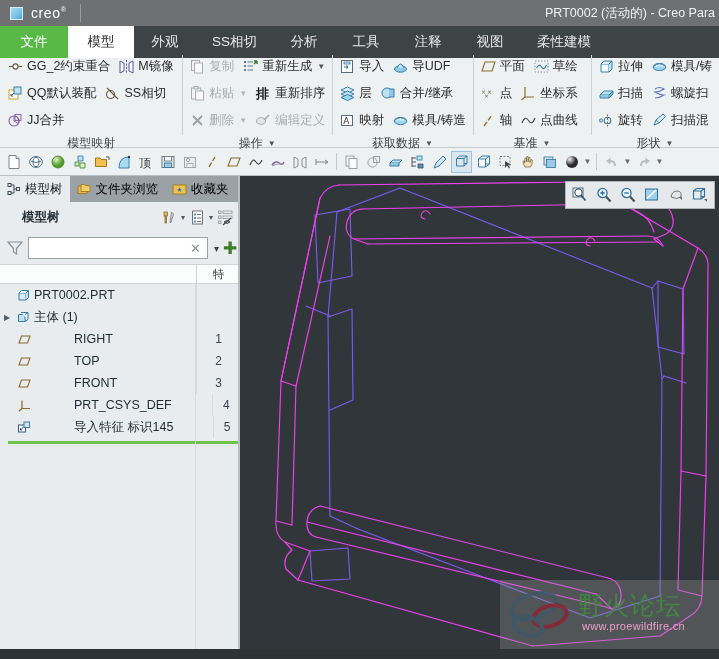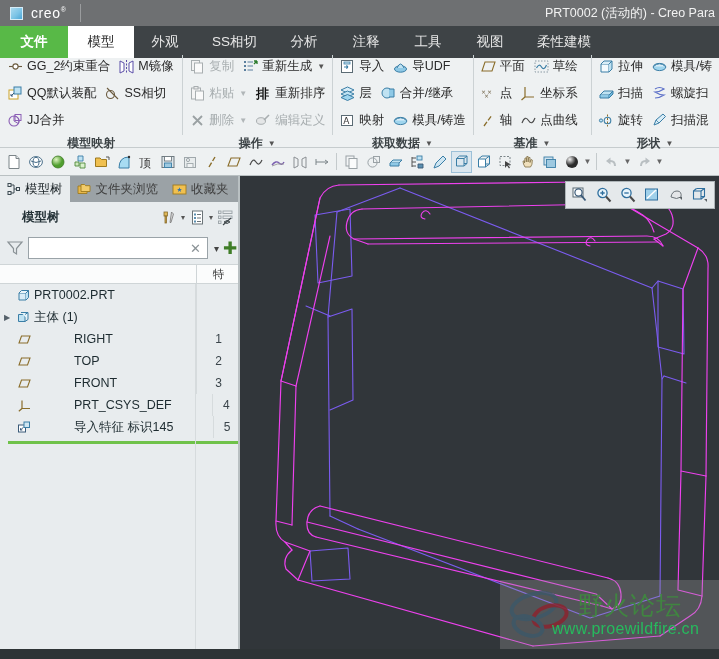--- a/index.html
+++ b/index.html
@@ -39,21 +39,21 @@
   
   .tabbar {
     height: 32px; background: #3e4346;
     display: flex; align-items: stretch;
   }
   .tab {
     display: flex; align-items: center; justify-content: center;
     color: #e8e8e8; font-size: 13.5px;
     padding: 0 16px; min-width: 62px; cursor: default;
   }
-  .tab.file { background: #58b947; color:#fff; font-weight: 700; min-width: 68px; }
+  .tab.file { background: #58b947; color:#fff; font-weight: 400; min-width: 68px; }
   .tab.active { background: #ffffff; color: #2b2b2b; min-width: 66px;}
 
   
   .ribbon {
     height: 90px; background: #eef1f2;
     display: flex; align-items: center;
     border-bottom: 1px solid #c6ccce;
     position: relative;
   }
   .rgroup {
@@ -71,21 +71,21 @@
     display: flex; align-items: center; gap: 3px;
     font-size: 12.5px; color: #2a2a2a; padding: 1px 3px;
     white-space: nowrap; cursor: default; height: 24px;
   }
   .ritem.disabled { color: #a8aeb0; }
   .ritem .lbl { line-height: 1; }
   .caret { font-size: 8px; color: #555; padding-left: 2px; }
   .ritem.disabled .caret { color: #b0b6b8; }
   .gname {
     text-align: center; font-size: 12px; color: #3c4346;
-    padding: 1px 0 3px 0; display:flex; align-items:center; justify-content:center; gap:3px;font-weight:bold;
+    padding: 1px 0 3px 0; display:flex; align-items:center; justify-content:center; gap:3px;
   }
   .ico { width: 17px; height: 17px; display: inline-block; position: relative; flex: none; }
   .ico svg { display:block; }
 
   
   .qtoolbar {
     height: 28px; background: #eef1f2;
     display: flex; align-items: center; gap: 1px; padding: 0 3px;
     border-bottom: 1px solid #b9c0c2;
   }
@@ -98,21 +98,21 @@
   .qcaret { font-size: 8px; color: #666; width: 9px; text-align:center;}
 
   
   .main { display: flex; height: 473px; }
 
   
   .leftpanel { width: 240px; background: #e8ecee; display: flex; flex-direction: column; position: relative;}
   .navtabs { height: 26px; display: flex; background: #9ba2a6; align-items: stretch; }
   .navtab {
     display: flex; align-items: center; gap: 4px; padding: 0 7px;
-    font-size: 12.5px; color: #404040; cursor: default;
+    font-size: 12.5px; color: #000000; cursor: default;
   }
   .navtab.active { background: #e8ecee; color: #20282c; }
 
   .treehdr {
     height: 30px; display: flex; align-items: center; gap: 4px;
     padding: 0 6px 0 22px; background: #e8ecee;
   }
   .treehdr .htitle { font-size: 12.5px; color: #253338; font-weight: bold; flex:1; }
   .hbtn { display:flex; align-items:center; gap:1px; cursor: default; }
 
@@ -179,22 +179,22 @@
     position: absolute; right: 0; bottom: 0; width: 219px; height: 69px;
     z-index: 4; pointer-events: none;
     background: rgba(160,160,160,0.30);
   }
   .wm-text {
     position: absolute; left: 78px; top: 9px;
     font-size: 25px; color: #3f8a3f; font-weight: normal; letter-spacing: 1px;
     opacity: .92; font-family: "DejaVu Sans", sans-serif;
   }
   .wm-url {
-    position: absolute; left: 52px; top: 40px;
-    font-size: 16px; color: #22c55e; letter-spacing: .3px; opacity: .9;
+    position: absolute; left: 82px; top: 40px;
+    font-size: 11px; color: #f9a8d4; letter-spacing: .3px; opacity: .9;
   }
   .modelsvg { position: absolute; left: 0; top: 0; }
 </style>
 </head>
 <body>
 
 <div class="app">
 
   <div class="titlebar">
     <div class="brand">
@@ -204,22 +204,22 @@
     <div class="brand-sep"></div>
     <div class="title-doc">PRT0002 (活动的) - Creo Para</div>
   </div>
 
   <div class="tabbar">
     <div class="tab file">文件</div>
     <div class="tab active">模型</div>
     <div class="tab">外观</div>
     <div class="tab">SS相切</div>
     <div class="tab">分析</div>
+    <div class="tab">工具</div>
     <div class="tab">注释</div>
-    <div class="tab">工具</div>
     <div class="tab">视图</div>
     <div class="tab">柔性建模</div>
   </div>
 
   <div class="ribbon">
 
     <div class="rgroup" style="width:188px">
       <div class="rrows">
         <div class="rrow">
           <div class="ritem">

